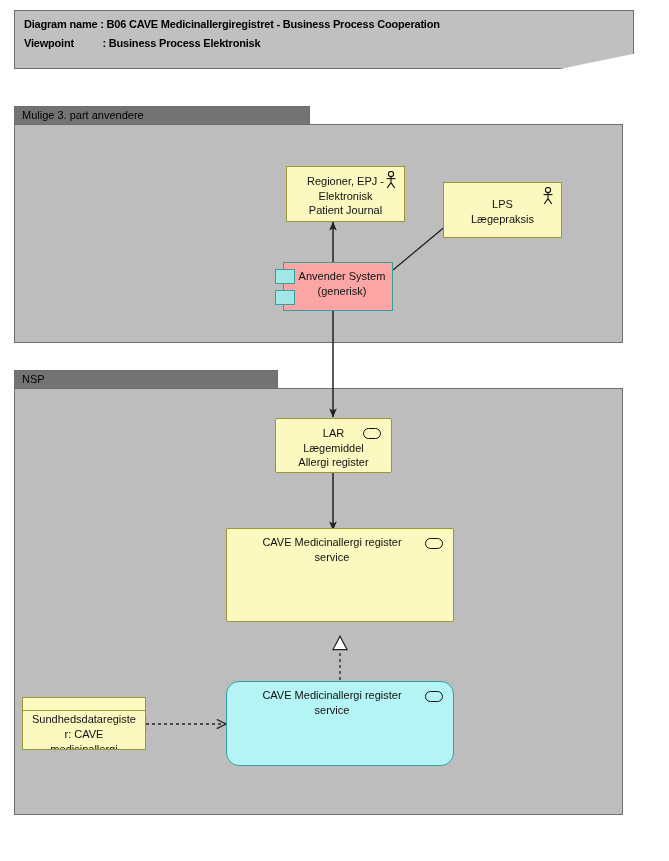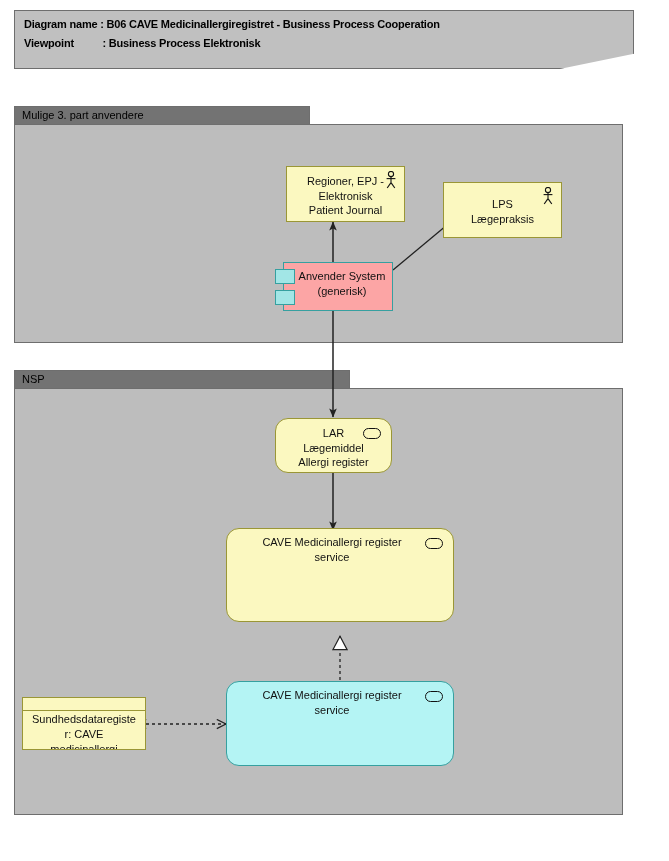--- a/index.html
+++ b/index.html
@@ -58,21 +58,21 @@
   
   .component-box{
     background:#fca5a5;border:1px solid #36a0a0;
   }
   .component-tab{
     position:absolute;left:-9px;width:20px;height:15px;
     background:#a2e6e6;border:1px solid #36a0a0;box-sizing:border-box;
   }
 
   
-  .svc-yellow{background:#fbf8c0;border:1px solid #9a9636;border-radius:13px;}
+  .svc-yellow{background:#fbf8c0;border:1px solid #9a9636;border-radius:2px;}
   .svc-cyan{background:#b4f4f4;border:1px solid #36a0a0;border-radius:13px;}
   .svc-icon{
     position:absolute;right:10px;top:9px;width:18px;height:11px;
     border:1.6px solid #111;border-radius:6px;box-sizing:border-box;background:transparent;
   }
 
   
   .data-obj{background:#fbf8c0;border:1px solid #9a9636;overflow:hidden;padding-left:28px;}
   .data-obj-head{
     position:absolute;left:0;top:0;right:0;height:13px;
@@ -96,21 +96,21 @@
   </div>
 
   <div class="group" style="left:14px;top:106px;width:609px;height:237px;">
     <div class="group-tab" style="width:296px;">
       <span class="group-tab-label">Mulige 3. part anvendere</span>
     </div>
     <div class="group-body" style="top:18px;width:609px;height:219px;"></div>
   </div>
 
   <div class="group" style="left:14px;top:370px;width:609px;height:445px;">
-    <div class="group-tab" style="width:336px;">
+    <div class="group-tab" style="width:264px;">
       <span class="group-tab-label">NSP</span>
     </div>
     <div class="group-body" style="top:18px;width:609px;height:427px;"></div>
   </div>
 
   <svg class="edges" viewBox="0 0 669 861" xmlns="http://www.w3.org/2000/svg">
     <defs>
       <marker id="mk-filled" markerWidth="11" markerHeight="11" refX="8.6" refY="4" orient="auto" markerUnits="userSpaceOnUse">
         <path d="M0,0.2 L9,4 L0,7.8 L2.2,4 Z" fill="#222"></path>
       </marker>

